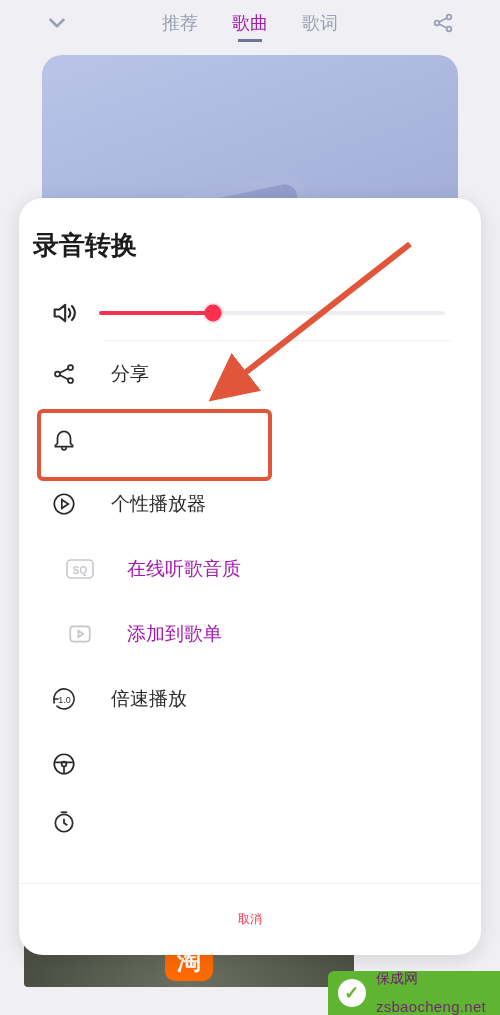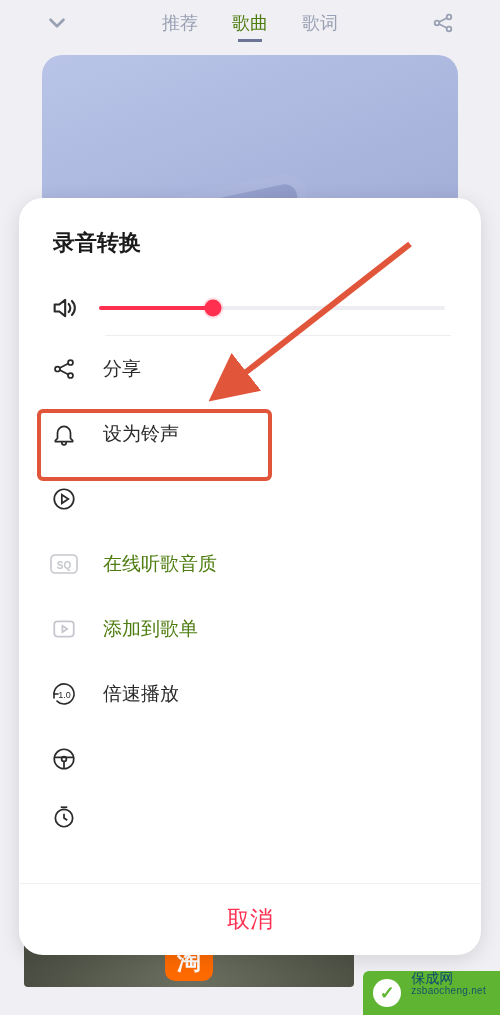--- a/index.html
+++ b/index.html
@@ -6,21 +6,21 @@
   html, body { width: 500px; height: 1015px; overflow: hidden; font-family: -apple-system, "PingFang SC", "Helvetica Neue", Arial, sans-serif; }
   body { background: #f0f0f4; position: relative; }
 
   
   .bg-layer { position: absolute; inset: 0; }
   .bg-top {
     height: 45px; display: flex; align-items: center; justify-content: space-between; padding: 0 42px;
     color: #9aa0b4;
   }
   .bg-tabs { display: flex; gap: 34px; color: #9aa0b4; font-size: 18px; }
-  .bg-tab-active { color: #4d7c0f; position: relative; font-weight: 500; }
+  .bg-tab-active { color: #a21caf; position: relative; font-weight: 500; }
   .bg-tab-active::after {
     content: ""; position: absolute; left: 6px; right: 6px; bottom: -7px; height: 3px; background: #6b7396;
   }
   .album-card {
     position: absolute; top: 55px; left: 42px; width: 416px; height: 416px; border-radius: 20px;
     background: linear-gradient(160deg, #b9c4e8 0%, #a7b2db 45%, #8d95c2 100%);
     display:flex; align-items:center; justify-content:center;
   }
   .album-inner {
     width: 120px; height: 140px; border-radius: 12px;
@@ -34,29 +34,29 @@
 
   
   .sheet {
     position: absolute; left: 19px; right: 19px; top: 198px; bottom: 60px;
     background: #ffffff; border-radius: 24px;
     display: flex; flex-direction: column;
     box-shadow: 0 4px 20px rgba(0,0,0,0.12);
     overflow: hidden;
   }
   .sheet-header {
-    padding: 30px 34px 22px; font-size: 22px; font-weight: 600; color: #1b1b1b;
+    padding: 30px 14px 22px; font-size: 26px; font-weight: 600; color: #1b1b1b;
   }
   .items { flex: 1 1 auto; overflow: hidden; padding: 0 30px; }
   .row {
-    display: flex; align-items: center; height: 65px; gap: 24px;
+    display: flex; align-items: center; height: 65px; gap: 32px;
     color: #2a2a2a; font-size: 19px;
     border-bottom: 0;
   }
-  .row.disabled { color: #4d7c0f; }
+  .row.disabled { color: #a21caf; margin-left: 16px; }
   .icon { width: 30px; display:flex; align-items:center; justify-content:center; flex:0 0 30px; }
   .icon svg { display:block; }
   .row-label { flex: 1 1 auto; }
   .cut-row { height: 52px; overflow:hidden; }
 
   
   .vol-row { display:flex; align-items:center; height: 56px; gap: 20px; padding-right: 6px; position:relative;}
   .vol-row::after{
     content:""; position:absolute; left:56px; right:0; bottom:0; height:1px; background:#eeeef2;
   }
@@ -67,30 +67,30 @@
   
   .highlight-box {
     position: absolute; border: 4px solid #e1553a; border-radius: 6px;
     pointer-events: none;
   }
   .arrow-annotation { position:absolute; pointer-events:none; }
 
   
   .sheet-cancel {
     height: 72px; border-top: 1px solid #f1f1f4; display:flex; align-items:center; justify-content:center;
-    color: #ff2f50; font-size: 23px; font-weight: 500; margin-top: 28px;
+    color: #ff2f50; font-size: 12px; font-weight: 500; margin-top: 28px;
   }
 
   
   .watermark {
     position:absolute; right:0; bottom:0; height:44px; padding: 0 14px 0 48px;
-    background:#5fb531; color:#0c4a6e; display:flex; flex-direction:column; align-items:flex-start; justify-content:flex-start;
+    background:#5fb531; color:#701a75; display:flex; flex-direction:column; align-items:flex-start; justify-content:space-between;
     border-radius: 6px 0 0 0; font-size:14px; line-height:1.05;
   }
-  .watermark .sub { font-size:10px; opacity:.9; letter-spacing:.3px;}
+  .watermark .sub { font-size:15px; opacity:.9; letter-spacing:.3px;}
   .watermark .wm-icon{
     position:absolute; left:10px; top:50%; transform:translateY(-50%);
     width:28px; height:28px; border-radius:50%; background:#fff; color:#5fb531;
     display:flex; align-items:center; justify-content:center; font-weight:bold;
   }
   .watermark .wm-icon::after{ content:"✓"; font-size:18px;}
 
   
   .bottom-strip{
     position:absolute; left:24px; bottom:28px; width:330px; height:44px;
@@ -173,30 +173,30 @@
     </div>
 
 
     <div class="row">
       <span class="icon">
         <svg width="26" height="26" viewBox="0 0 24 24" fill="none" stroke="#2a2a2a" stroke-width="1.6" stroke-linecap="round" stroke-linejoin="round">
             <path d="M18 16v-5a6 6 0 1 0-12 0v5l-2 2v1h16v-1z"></path>
             <path d="M10 20a2 2 0 0 0 4 0"></path>
           </svg>
       </span>
-      <span class="row-label">设为铃声</span>
     </div>
 
     <div class="row">
       <span class="icon">
         <svg width="26" height="26" viewBox="0 0 24 24" fill="none" stroke="#2a2a2a" stroke-width="1.6">
             <circle cx="12" cy="12" r="9"></circle>
             <polygon points="10 8 16 12 10 16 10 8"></polygon>
           </svg>
       </span>
+      <span class="row-label">个性播放器</span>
     </div>
 
     <div class="row disabled">
       <span class="icon">
         <svg width="28" height="20" viewBox="0 0 28 20" fill="none" stroke="#c5c7cd" stroke-width="1.6">
             <rect x="1" y="1" width="26" height="18" rx="4"></rect>
             <text x="14" y="14.5" text-anchor="middle" font-size="10" fill="#c5c7cd" font-family="Arial" font-weight="bold" stroke="none">SQ</text>
           </svg>
       </span>
       <span class="row-label">在线听歌音质</span>

